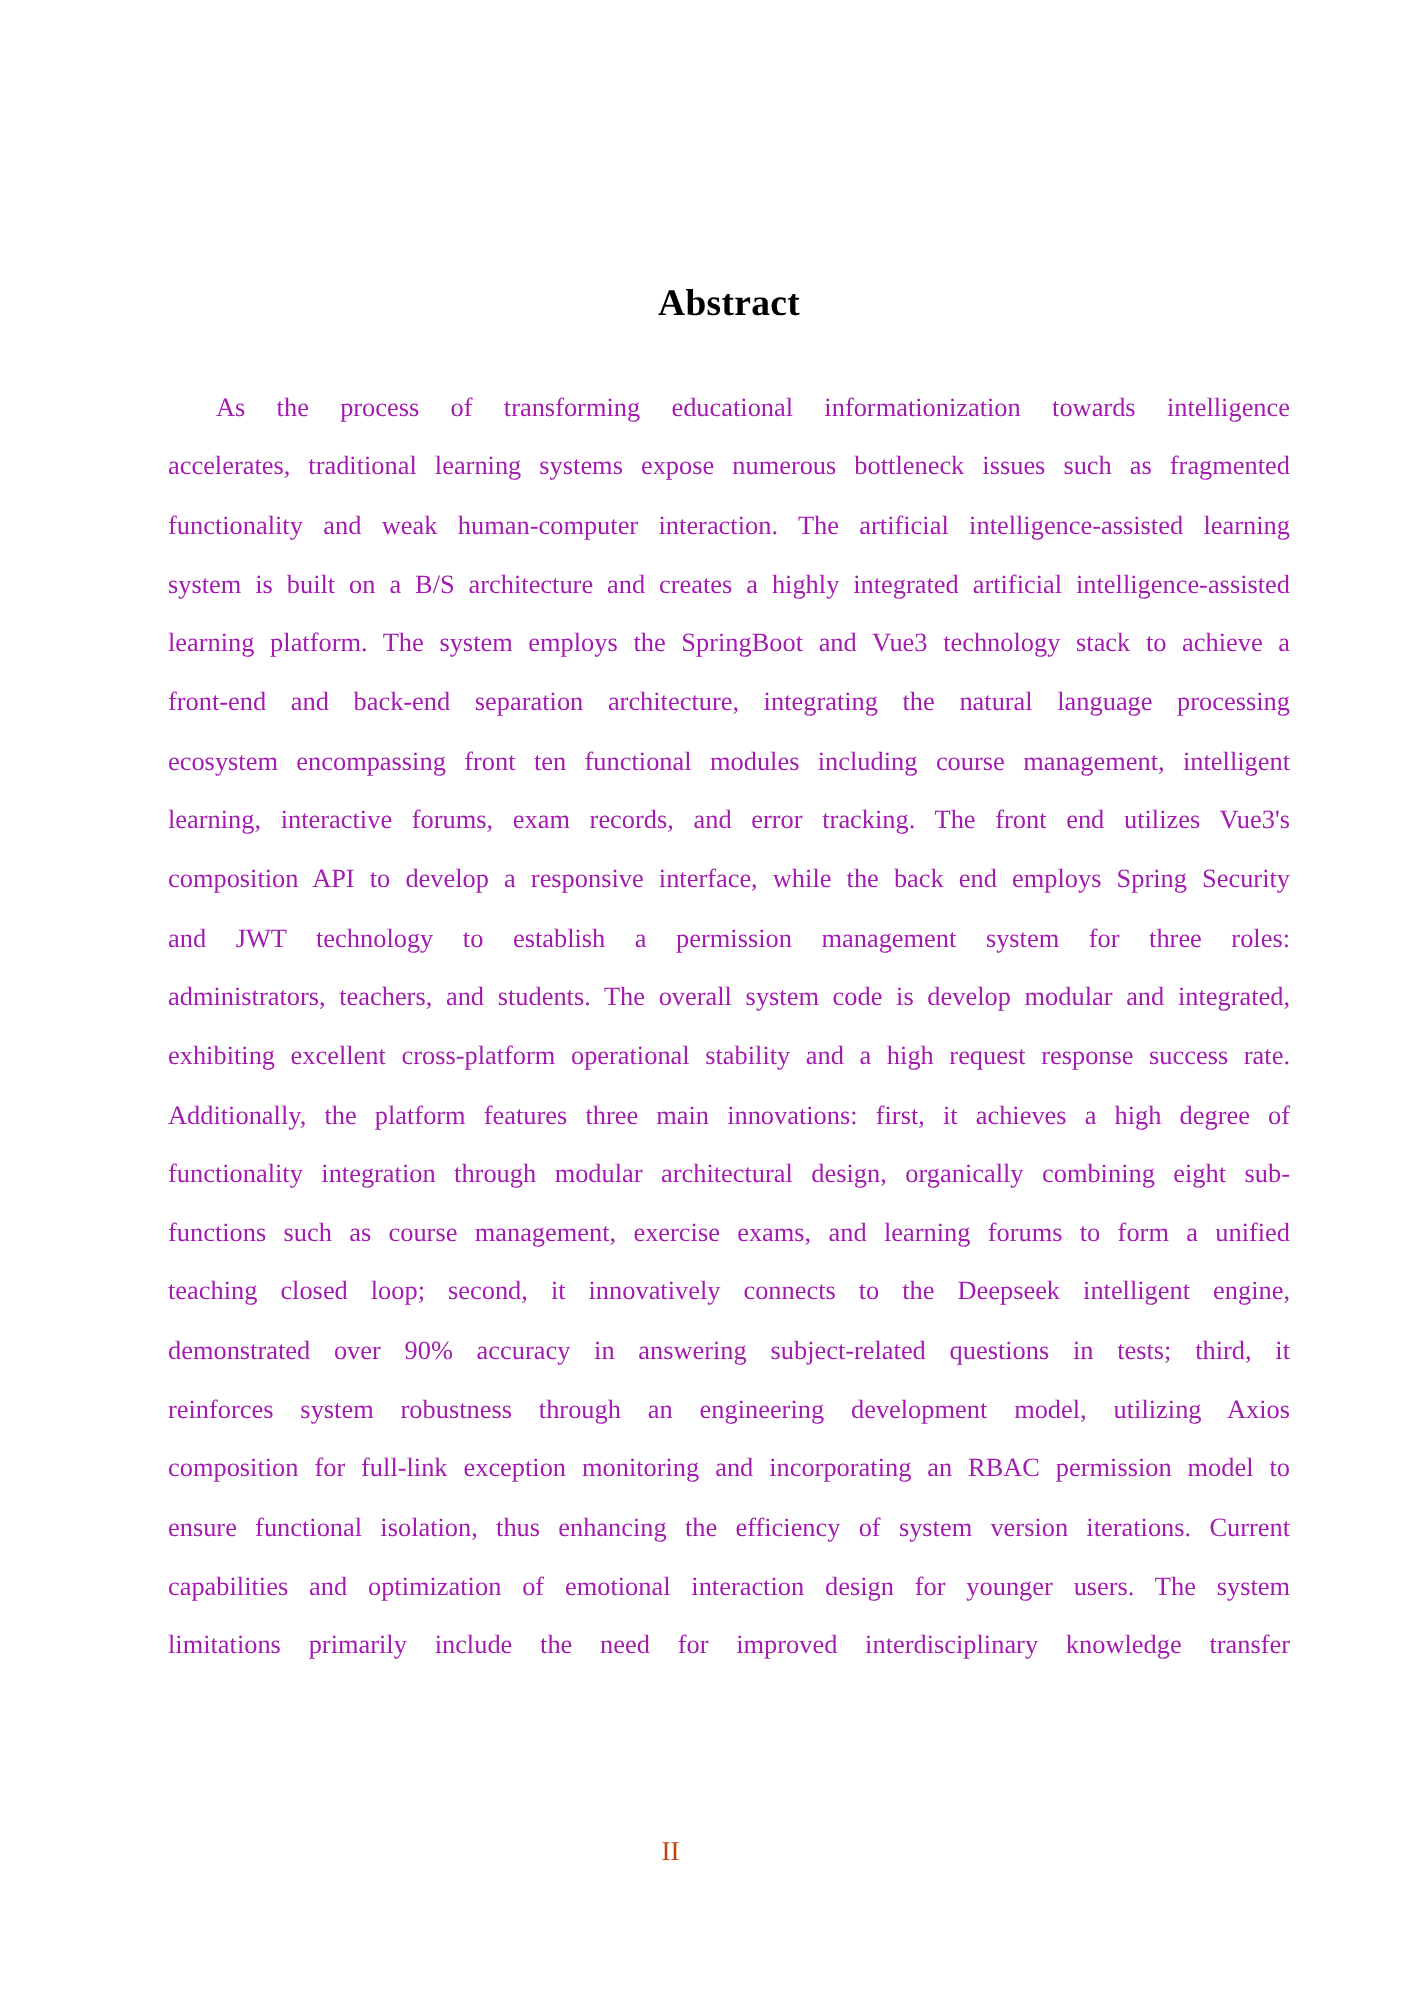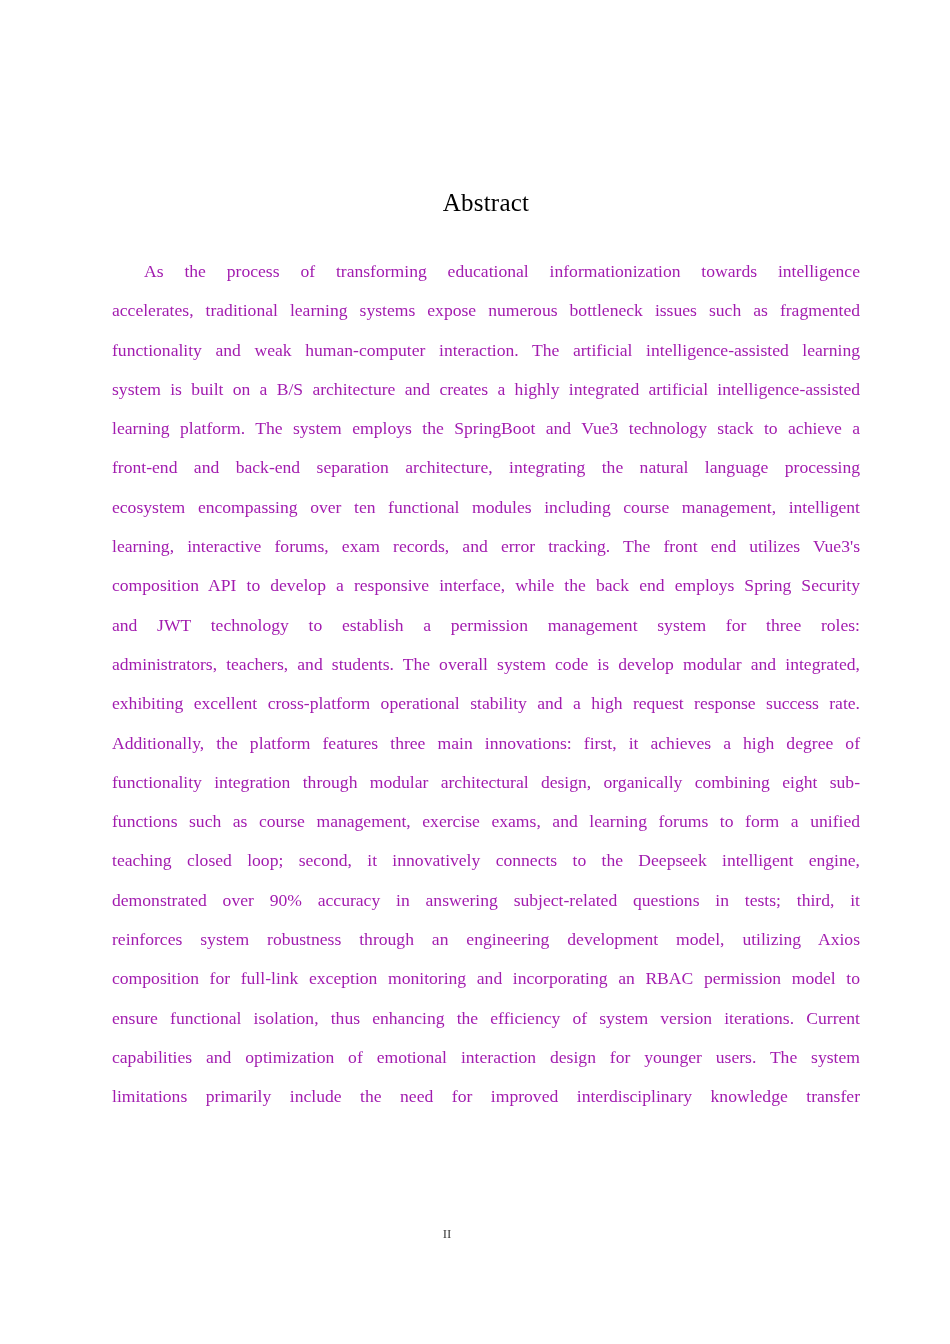--- a/index.html
+++ b/index.html
@@ -16,21 +16,21 @@
     font-family: "Liberation Serif", "DejaVu Serif", serif;
     color: #000000;
   }
   .page-title {
     position: absolute;
     left: 112px;
     top: 170px;
     width: 748px;
     text-align: center;
     font-size: 25px;
-    font-weight: normal;
+    font-weight: bold;
     letter-spacing: 0.2px;
     line-height: 32px;
   }
   .abstract-body {
     position: absolute;
     left: 112px;
     top: 252px;
     width: 748px;
     font-size: 17.6px;
     line-height: 39.3px;
@@ -49,40 +49,40 @@
   }
   .abstract-body .line.last {
     text-align-last: justify;
   }
   .page-footer {
     position: absolute;
     left: 112px;
     top: 1224px;
     width: 670px;
     text-align: center;
-    font-size: 13px;
+    font-size: 18px;
     line-height: 20px;
-    color: #404040;
+    color: #c2410c;
   }
 </style>
 </head>
 <body>
 
 <div class="page">
 
   <h1 class="page-title">Abstract</h1>
 
   <div class="abstract-body" id="abstract-body">
       <span class="line indent">As the process of transforming educational informationization towards intelligence</span>
       <span class="line">accelerates, traditional learning systems expose numerous bottleneck issues such as fragmented</span>
       <span class="line">functionality and weak human-computer interaction. The artificial intelligence-assisted learning</span>
       <span class="line">system is built on a B/S architecture and creates a highly integrated artificial intelligence-assisted</span>
       <span class="line">learning platform. The system employs the SpringBoot and Vue3 technology stack to achieve a</span>
       <span class="line">front-end and back-end separation architecture, integrating the natural language processing</span>
-      <span class="line">ecosystem encompassing over ten functional modules including course management, intelligent</span>
+      <span class="line">ecosystem encompassing front ten functional modules including course management, intelligent</span>
       <span class="line">learning, interactive forums, exam records, and error tracking. The front end utilizes Vue3's</span>
       <span class="line">composition API to develop a responsive interface, while the back end employs Spring Security</span>
       <span class="line">and JWT technology to establish a permission management system for three roles:</span>
       <span class="line">administrators, teachers, and students. The overall system code is develop modular and integrated,</span>
       <span class="line">exhibiting excellent cross-platform operational stability and a high request response success rate.</span>
       <span class="line">Additionally, the platform features three main innovations: first, it achieves a high degree of</span>
       <span class="line">functionality integration through modular architectural design, organically combining eight sub-</span>
       <span class="line">functions such as course management, exercise exams, and learning forums to form a unified</span>
       <span class="line">teaching closed loop; second, it innovatively connects to the Deepseek intelligent engine,</span>
       <span class="line">demonstrated over 90% accuracy in answering subject-related questions in tests; third, it</span>

